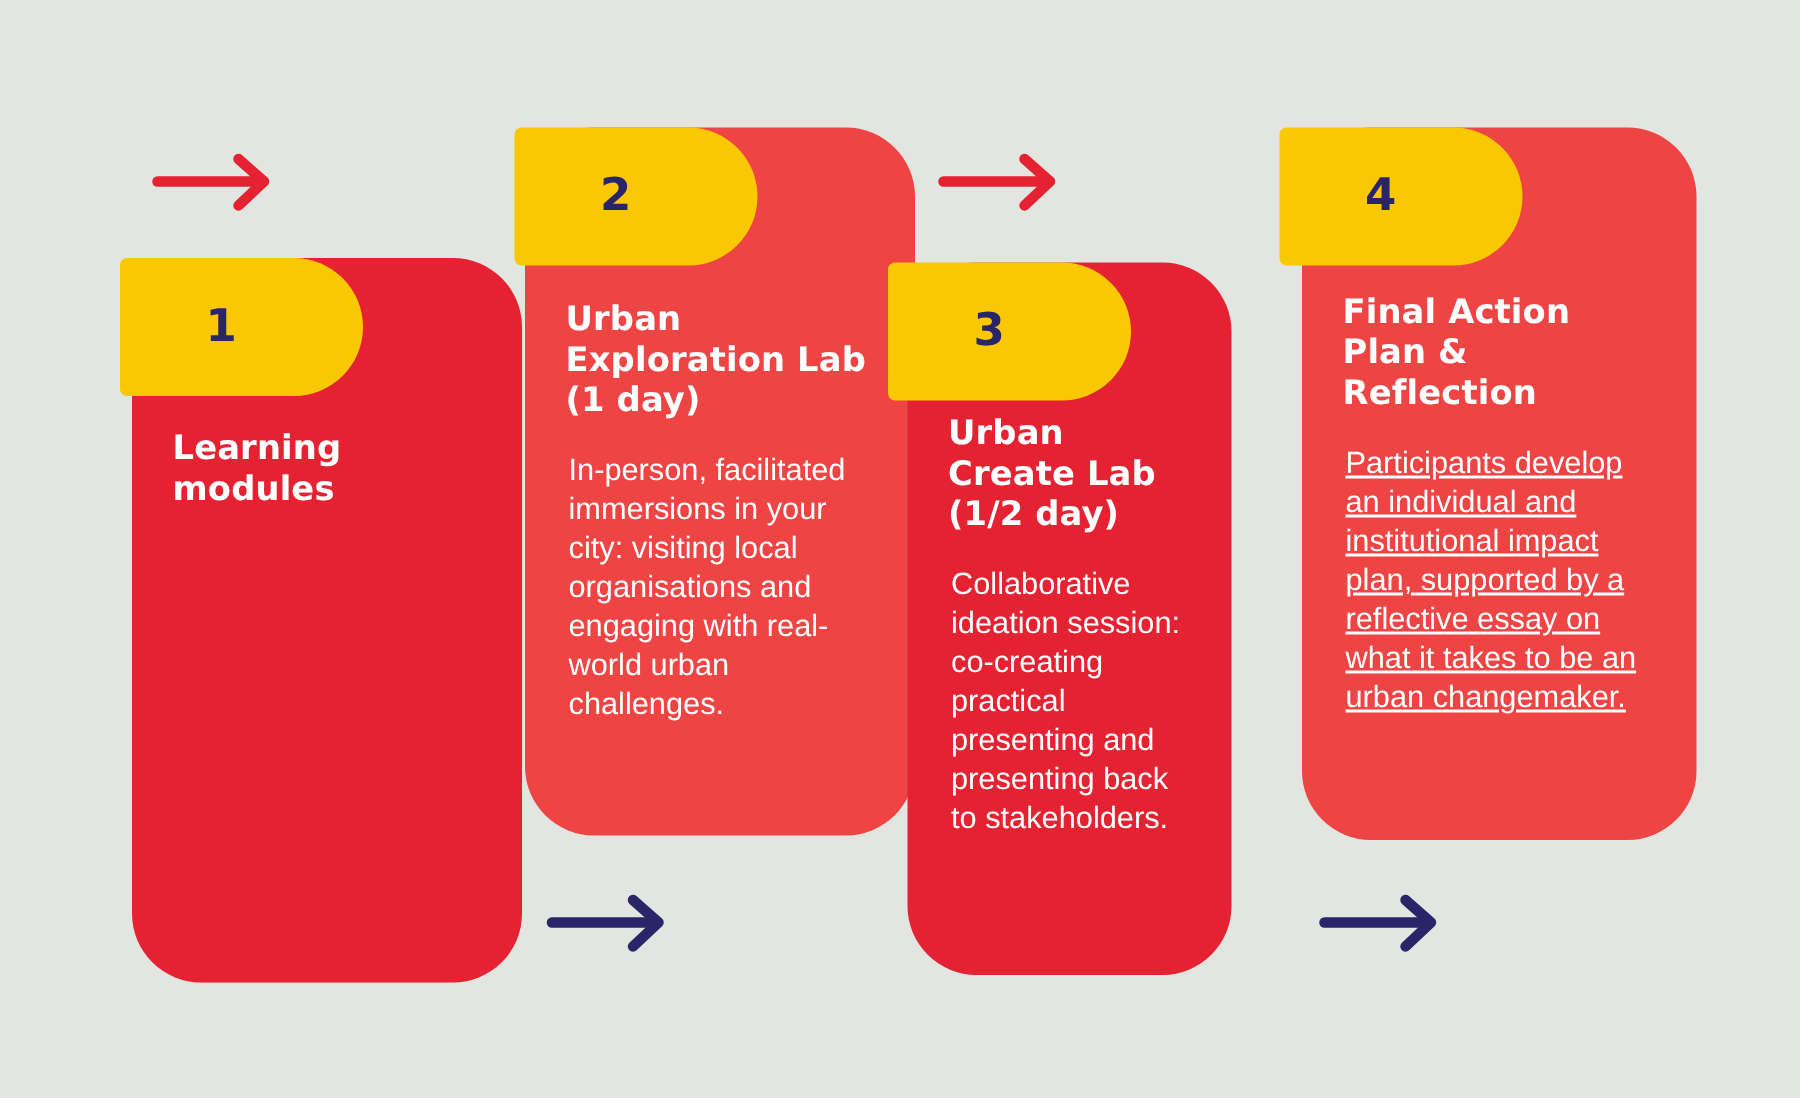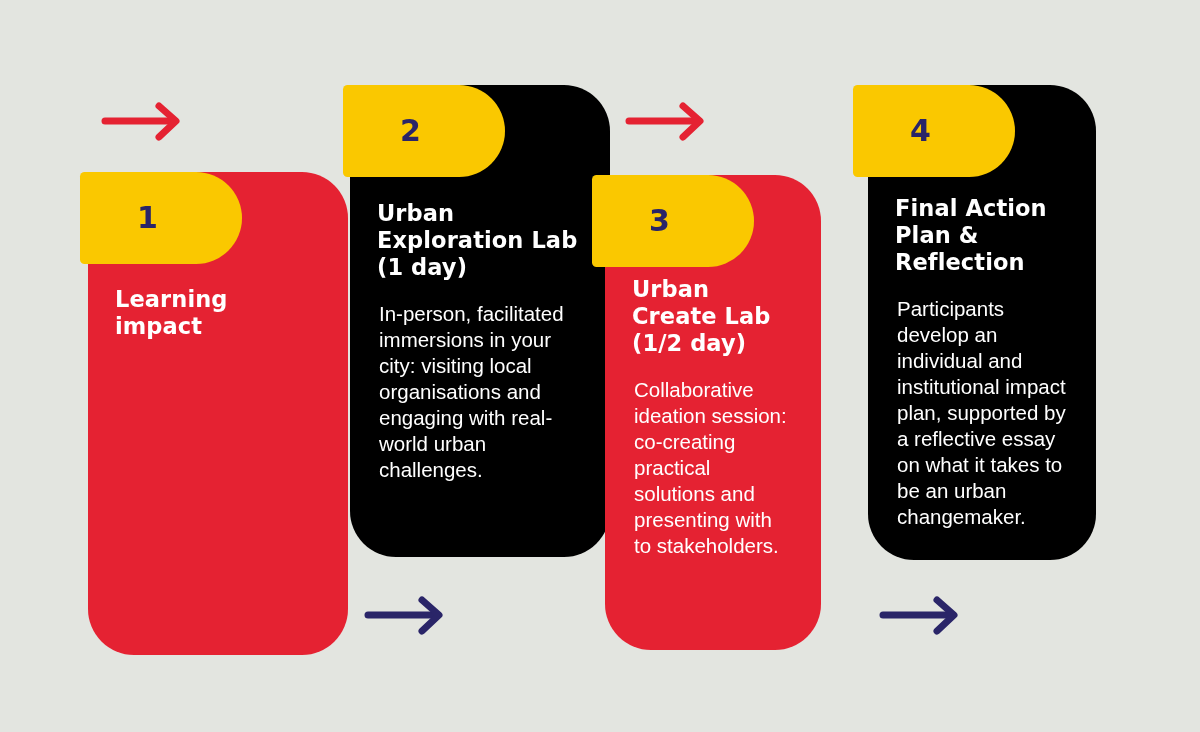--- a/index.html
+++ b/index.html
@@ -20,21 +20,21 @@
     height: 732px;
   }
 
   
   .card {
     position: absolute;
     border-radius: 46px;
     box-sizing: border-box;
   }
   .card.red   { background: #e52232; }
-  .card.navy  { background: #000000; }
+  .card.navy  { background: #ef4444; }
 
   .card-body {
     position: absolute;
     left: 0;
     right: 0;
     box-sizing: border-box;
     padding: 0 26px 0 27px;
   }
 
   .card-heading {
@@ -110,50 +110,50 @@
 
   <div class="arrow" style="left:877px; top:593px;">
     <svg viewBox="0 0 88 44" xmlns="http://www.w3.org/2000/svg" aria-hidden="true">
       <line x1="6" y1="22" x2="74" y2="22" stroke="#2a2568" stroke-width="7" stroke-linecap="round"></line>
       <polyline points="60,7 77,22 60,38" fill="none" stroke="#2a2568" stroke-width="7" stroke-linecap="round" stroke-linejoin="round"></polyline>
     </svg>
   </div>
 
   <div class="card red" style="left:88px; top:172px; width:260px; height:483px;">
     <div class="card-body" style="top:114px;">
-      <h3 class="card-heading">Learning impact</h3>
+      <h3 class="card-heading">Learning modules</h3>
     </div>
   </div>
   <div class="num-tab" style="left:80px; top:172px; width:162px; height:92px;">
     <span class="num">1</span>
   </div>
 
   <div class="card navy" style="left:350px; top:85px; width:260px; height:472px;">
     <div class="card-body" style="top:115px;">
       <h3 class="card-heading">Urban Exploration Lab (1 day)</h3>
       <p class="card-text" style="margin-top:20px;">In-person, facilitated immersions in your city: visiting local organisations and engaging with real-world urban challenges.</p>
     </div>
   </div>
   <div class="num-tab" style="left:343px; top:85px; width:162px; height:92px;">
     <span class="num">2</span>
   </div>
 
   <div class="card red" style="left:605px; top:175px; width:216px; height:475px;">
     <div class="card-body" style="top:101px;">
       <h3 class="card-heading">Urban Create Lab (1/2 day)</h3>
-      <p class="card-text" style="margin-top:20px;">Collaborative ideation session: co-creating practical solutions and presenting with to stakeholders.</p>
+      <p class="card-text" style="margin-top:20px;">Collaborative ideation session: co-creating practical presenting and presenting back to stakeholders.</p>
     </div>
   </div>
   <div class="num-tab" style="left:592px; top:175px; width:162px; height:92px;">
     <span class="num">3</span>
   </div>
 
-  <div class="card navy" style="left:868px; top:85px; width:228px; height:475px;">
+  <div class="card navy" style="left:868px; top:85px; width:263px; height:475px;">
     <div class="card-body" style="top:110px;">
       <h3 class="card-heading">Final Action Plan &amp; Reflection</h3>
-      <p class="card-text" style="margin-top:20px;">Participants develop an individual and institutional impact plan, supported by a reflective essay on what it takes to be an urban changemaker.</p>
+      <p class="card-text" style="margin-top:20px;text-decoration:underline;">Participants develop an individual and institutional impact plan, supported by a reflective essay on what it takes to be an urban changemaker.</p>
     </div>
   </div>
   <div class="num-tab" style="left:853px; top:85px; width:162px; height:92px;">
     <span class="num">4</span>
   </div>
 
 </div>
 
 </body></html>

